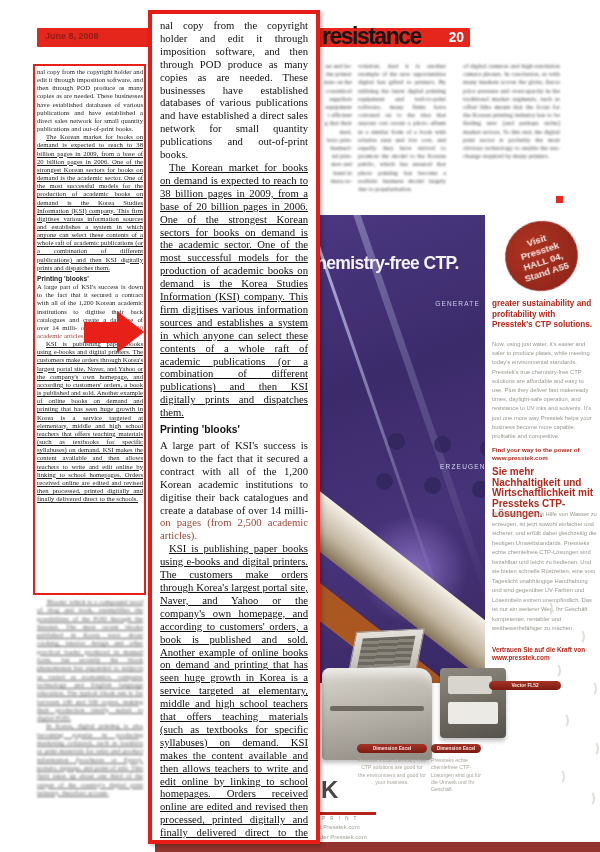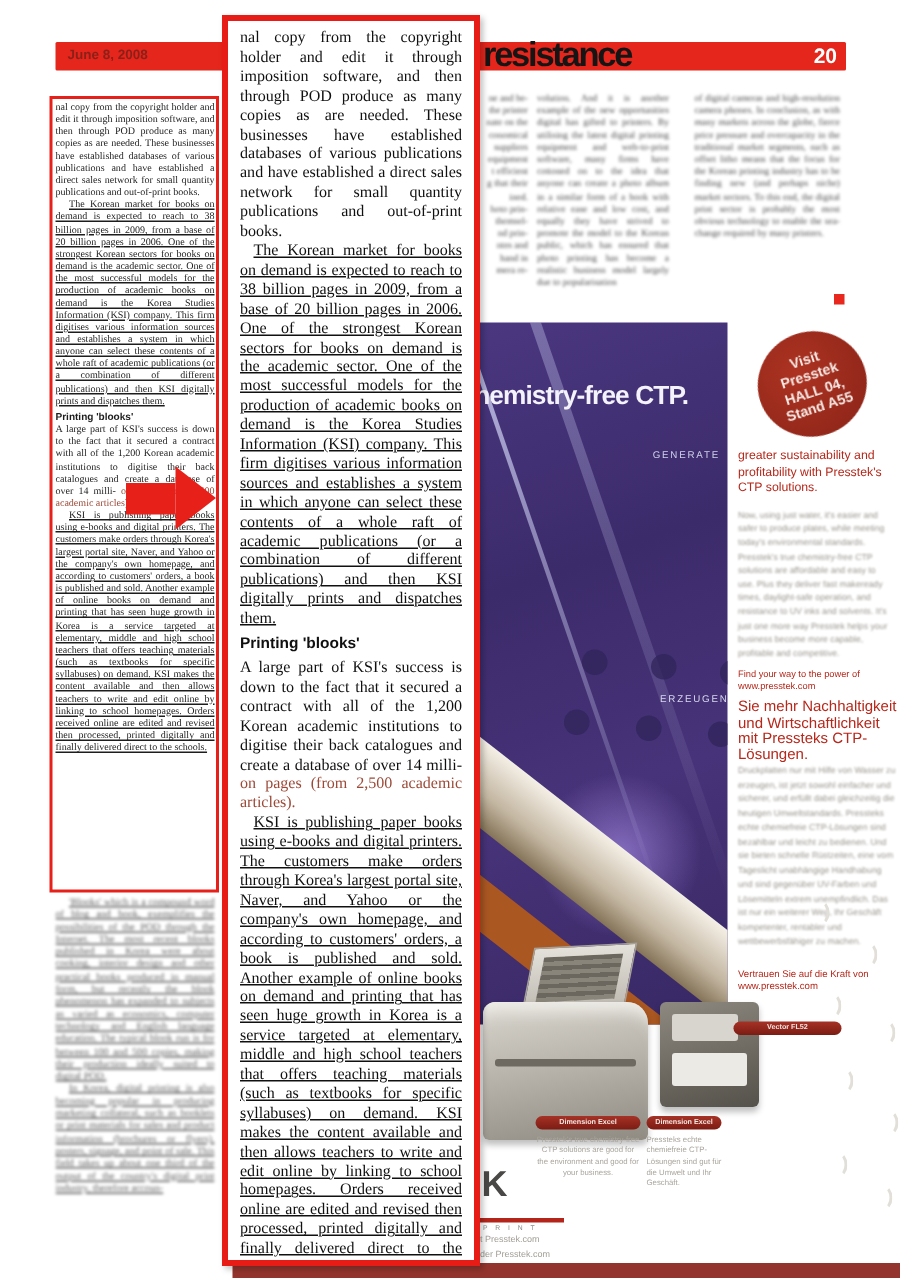--- a/index.html
+++ b/index.html
@@ -1,21 +1,21 @@
 <!DOCTYPE html>
 <html><head>
 <meta charset="utf-8">
 <style>
   html,body{margin:0;padding:0;background:#ffffff;}
   #page{position:relative;width:600px;height:852px;background:#ffffff;overflow:hidden;
         font-family:"Liberation Serif",serif;}
   [data-name]{box-sizing:border-box;}
 
   
-  .header-bar{position:absolute;left:37px;top:28px;width:527px;height:19px;background:#e5261c;border-radius:1px;}
+  .header-bar{position:absolute;left:37px;top:28px;width:433px;height:19px;background:#e5261c;border-radius:1px;}
   .header-date{position:absolute;left:8px;top:3px;font-family:"Liberation Sans",sans-serif;
                font-weight:bold;font-size:9px;color:#8c2019;filter:blur(.3px);}
   .masthead{position:absolute;left:322px;top:23px;font-family:"Liberation Sans",sans-serif;
             font-weight:bold;font-size:23px;letter-spacing:-1.5px;color:#151515;filter:blur(.4px);}
   .pagenum{position:absolute;right:6px;top:1px;font-family:"Liberation Sans",sans-serif;
            font-weight:bold;font-size:14px;color:#ffffff;}
 
   
   .leftcol{position:absolute;left:37px;top:68px;width:106px;font-size:6.7px;line-height:8.15px;
            text-align:justify;color:#1d1d1d;filter:blur(.35px);z-index:1;}
@@ -70,21 +70,21 @@
   .generate{position:absolute;right:5px;top:85px;font-family:"Liberation Sans",sans-serif;
             font-size:6.5px;letter-spacing:1.2px;color:#cfd0e8;}
   .erzeugen{position:absolute;left:122px;top:248px;font-family:"Liberation Sans",sans-serif;
             font-size:6.5px;letter-spacing:1.2px;color:#d8d8ee;}
 
   .ad-badge{position:absolute;left:505px;top:221px;width:73px;height:70px;border-radius:50%;z-index:2;
             background:radial-gradient(circle at 40% 35%,#ad3322,#92271a 75%);transform:rotate(-18deg);
             display:flex;align-items:center;justify-content:center;text-align:center;
             font-family:"Liberation Sans",sans-serif;font-weight:bold;font-size:9.5px;line-height:11px;
             color:#f7e9e4;white-space:pre-line;filter:blur(.3px);}
-  .ad-red{font-family:"Liberation Sans",sans-serif;font-weight:normal;color:#b5281b;filter:blur(.45px);}
+  .ad-red{font-family:"Liberation Sans",sans-serif;font-weight:bold;color:#b5281b;filter:blur(.45px);}
   .ad-head-en{position:absolute;left:492px;top:299px;width:102px;font-size:8.2px;line-height:10.6px;}
   .ad-body{position:absolute;font-family:"Liberation Sans",sans-serif;font-size:5.8px;line-height:9.2px;
            color:#9a968f;filter:blur(.55px);text-align:left;}
   .ad-body-en{left:492px;top:340px;width:103px;}
   .ad-link-en{position:absolute;left:492px;top:446px;width:103px;font-size:6.2px;line-height:8px;}
   .ad-head-de{position:absolute;left:492px;top:467px;width:106px;font-size:10px;line-height:10.6px;}
   .ad-body-de{left:492px;top:510px;width:106px;line-height:9.5px;}
   .ad-link-de{position:absolute;left:492px;top:646px;width:106px;font-size:6.4px;line-height:8.4px;}
 
   

